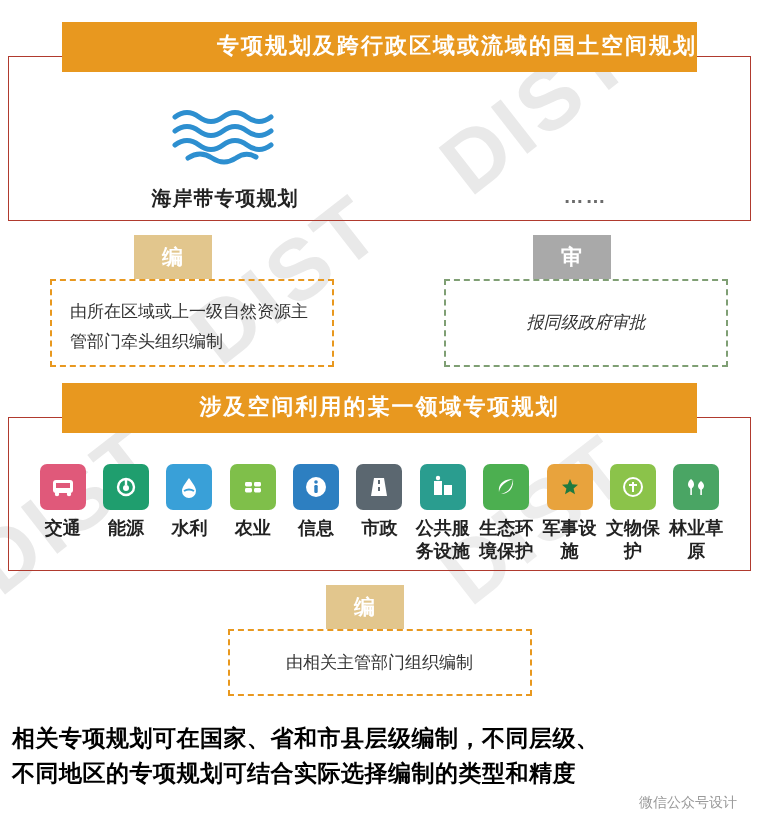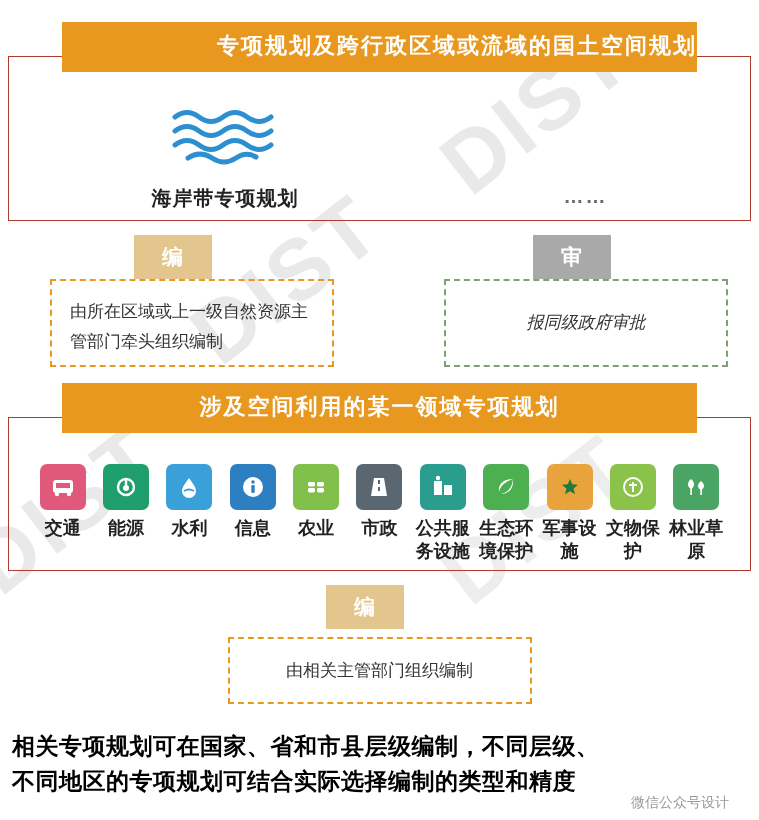--- a/index.html
+++ b/index.html
@@ -175,42 +175,42 @@
   .domain-label {
     font-size: 18px;
     font-weight: bold;
     color: #222;
     line-height: 1.25;
   }
 
   
   .bottom-dash {
     width: 280px;
-    margin: 8px auto;
+    margin: 0 auto;
     border: 2px dashed #e8981f;
     text-align: center;
     font-size: 17px;
     color: #333;
     padding: 20px 10px;
   }
 
   
   .footer-text {
     margin: 26px 12px 0 12px;
     font-family: "Liberation Serif", serif;
     font-size: 23px;
     font-weight: bold;
     color: #000000;
     line-height: 1.5;
     letter-spacing: 0.5px;
   }
 
   .wechat-mark {
     position: absolute;
-    right: 30px;
+    right: 22px;
     bottom: 8px;
     font-size: 14px;
     color: #9a9a9a;
     z-index: 5;
   }
 </style>
 </head>
 <body>
 
 <div class="watermark-layer">
@@ -296,45 +296,45 @@
         <div class="domain-icon" style="background:#39a0d8">
           <svg width="28" height="28" viewBox="0 0 28 28">
               <path d="M14 5 C18 11 21 14 21 18 a7 7 0 0 1 -14 0 C7 14 10 11 14 5 Z" fill="#fff"></path>
               <path d="M9 18 q5 -3 10 0" stroke="#39a0d8" stroke-width="2" fill="none"></path>
             </svg>
         </div>
         <div class="domain-label">水利</div>
       </div>
 
       <div class="domain-item">
-        <div class="domain-icon" style="background:#2d7fc1">
-          <svg width="28" height="28" viewBox="0 0 28 28">
-              <circle cx="14" cy="14" r="10" fill="#fff"></circle>
-              <circle cx="14" cy="9" r="1.8" fill="#2d7fc1"></circle>
-              <rect x="12.3" y="12" width="3.4" height="8" rx="1.2" fill="#2d7fc1"></rect>
-            </svg>
-        </div>
-        <div class="domain-label">信息</div>
-      </div>
-
-      <div class="domain-item">
         <div class="domain-icon" style="background:#7fbf4a">
           <svg width="28" height="28" viewBox="0 0 28 28">
               <g fill="#fff">
                 <rect x="6" y="9" width="7" height="4.5" rx="1.4"></rect>
                 <rect x="15" y="9" width="7" height="4.5" rx="1.4"></rect>
                 <rect x="6" y="15" width="7" height="4.5" rx="1.4"></rect>
                 <rect x="15" y="15" width="7" height="4.5" rx="1.4"></rect>
               </g>
             </svg>
         </div>
         <div class="domain-label">农业</div>
       </div>
 
       <div class="domain-item">
+        <div class="domain-icon" style="background:#2d7fc1">
+          <svg width="28" height="28" viewBox="0 0 28 28">
+              <circle cx="14" cy="14" r="10" fill="#fff"></circle>
+              <circle cx="14" cy="9" r="1.8" fill="#2d7fc1"></circle>
+              <rect x="12.3" y="12" width="3.4" height="8" rx="1.2" fill="#2d7fc1"></rect>
+            </svg>
+        </div>
+        <div class="domain-label">信息</div>
+      </div>
+
+      <div class="domain-item">
         <div class="domain-icon" style="background:#5b6770">
           <svg width="28" height="28" viewBox="0 0 28 28">
               <path d="M9 5 L19 5 L22 23 L6 23 Z" fill="#fff"></path>
               <g stroke="#5b6770" stroke-width="2">
                 <path d="M14 7 L14 11"></path>
                 <path d="M14 14 L14 18"></path>
               </g>
             </svg>
         </div>
         <div class="domain-label">市政</div>

